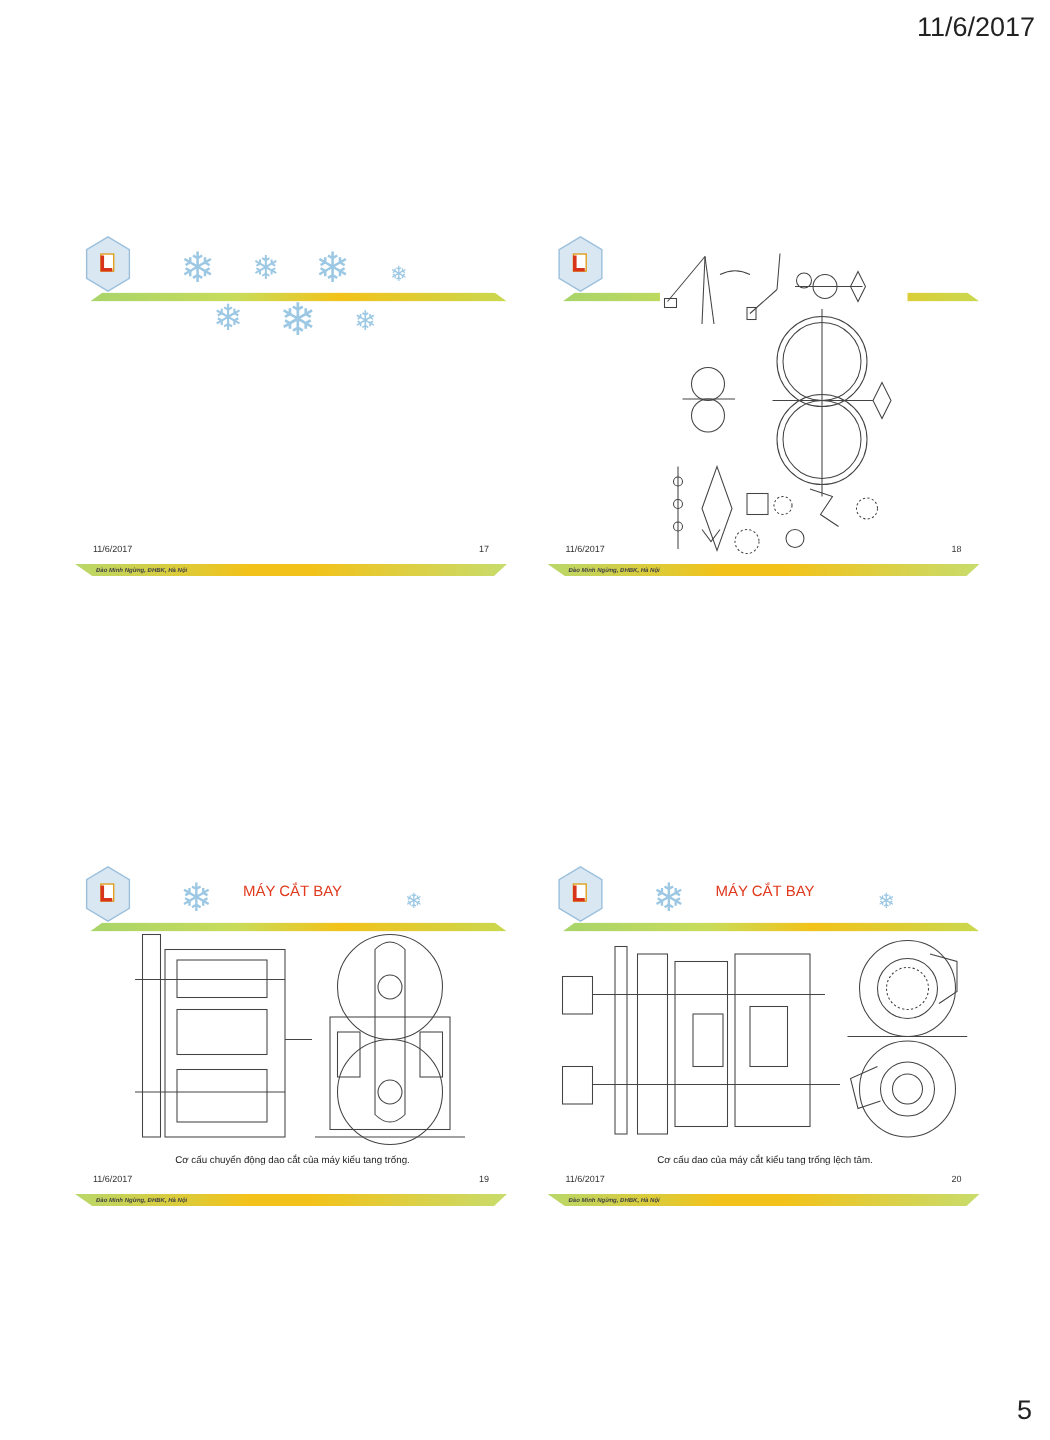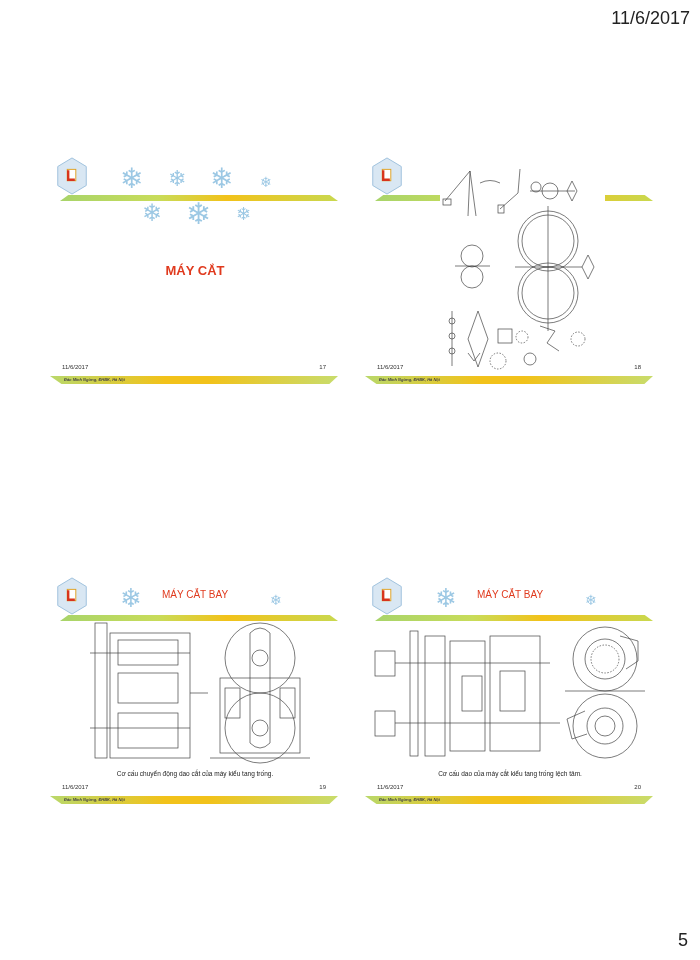--- a/index.html
+++ b/index.html
@@ -39,21 +39,20 @@
     <path d="M16 14 v10 h7" stroke="#d8341c" stroke-width="2.5" fill="none"></path>
   </svg>
   <div class="topbar"></div>
   <span class="flake" style="left:70px;top:12px;font-size:28px">❄</span>
   <span class="flake" style="left:118px;top:15px;font-size:22px">❄</span>
   <span class="flake" style="left:160px;top:12px;font-size:28px">❄</span>
   <span class="flake" style="left:210px;top:22px;font-size:14px">❄</span>
   <span class="flake" style="left:92px;top:48px;font-size:24px">❄</span>
   <span class="flake" style="left:136px;top:46px;font-size:30px">❄</span>
   <span class="flake" style="left:186px;top:52px;font-size:18px">❄</span>
-  <div class="title-center">MÁY CẮT</div>
   <div class="sdate">11/6/2017</div>
   <div class="snum">17</div>
   <div class="bottombar"></div>
   <div class="author">Đào Minh Ngừng, ĐHBK, Hà Nội</div>
 </div>
 
 <div class="slide s18">
   <svg class="logo" viewBox="0 0 40 40">
     <polygon points="20,1 35,10 35,30 20,39 5,30 5,10" fill="#d9e7f3" stroke="#9cc0dc" stroke-width="1"></polygon>
     <rect x="15" y="13" width="9" height="12" fill="#fff" stroke="#e0a020" stroke-width="1"></rect>

